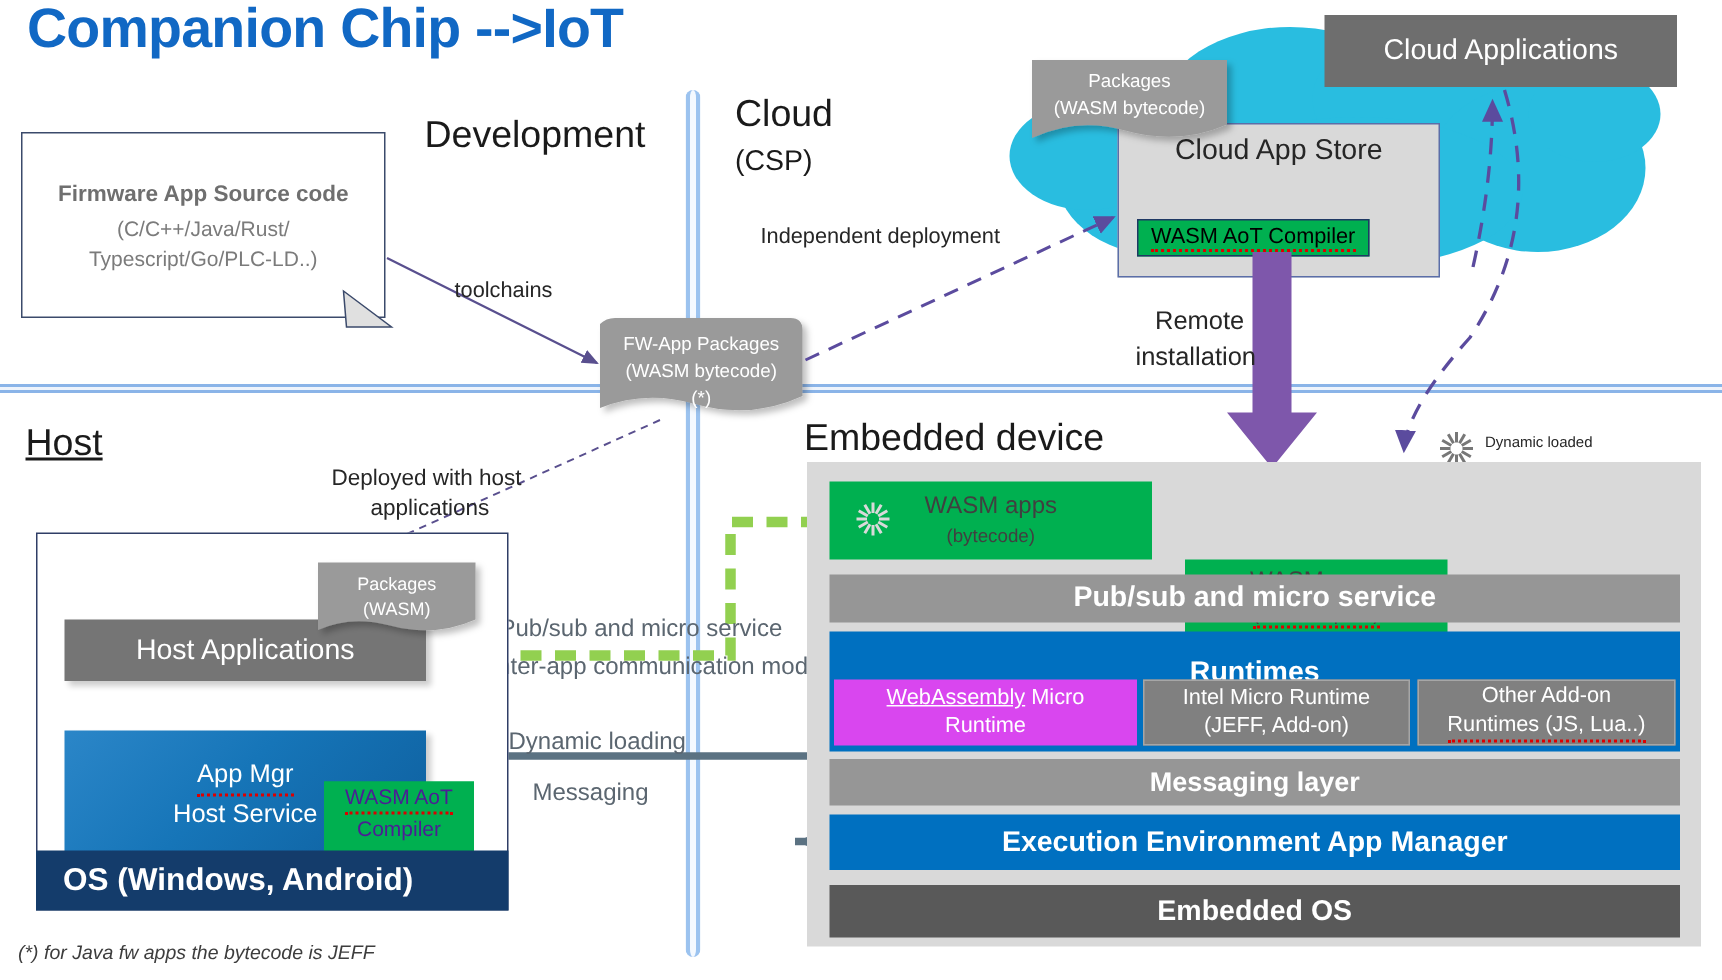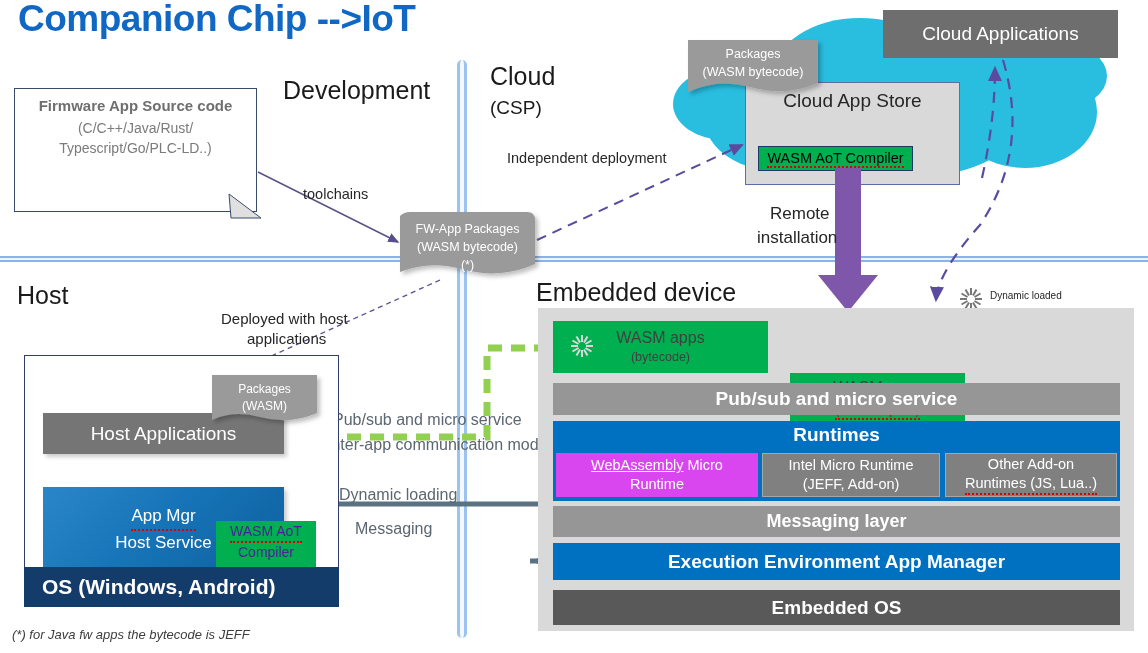--- a/index.html
+++ b/index.html
@@ -18,21 +18,21 @@
 
   
   .hdiv{left:0;top:256px;width:1148px;height:6px;
         border-top:2px solid #8ab4e8;border-bottom:2px solid #8ab4e8;background:#eef4fc;}
   .vdiv{left:457px;top:60px;width:10px;height:578px;
         border-left:3px solid #9cc3ef;border-right:3px solid #9cc3ef;background:#f4f9ff;
         border-radius:5px;}
 
   
   .fwbox{left:14px;top:88px;width:243px;height:124px;border:1px solid #3b4a6b;background:#fff;}
-  .fwbox .t1{font-size:15px;font-weight:bold;color:#6f6f6f;text-align:center;margin-top:8px;}
+  .fwbox .t1{font-size:15px;font-weight:bold;color:#6f6f6f;text-align:center;margin-top:32px;}
   .fwbox .t2{font-size:14px;color:#7b7b7b;text-align:center;line-height:1.45;margin-top:4px;}
   .fwtail{left:229px;top:194px;width:34px;height:26px;}
 
   
   .cloud{left:655px;top:8px;width:455px;height:175px;}
 
   .cloudstore{left:745px;top:82px;width:215px;height:103px;background:#d9d9d9;
               border:1px solid #5b6ea8;}
   .cloudstore .lab{font-size:19px;color:#262626;text-align:center;margin-top:7px;}
   .aot{left:758px;top:146px;width:155px;height:25px;background:#00b050;border:1px solid #1f3864;
@@ -93,21 +93,21 @@
 <div class="stage">
 
   <div class="abs title">Companion Chip --&gt;IoT</div>
 
   <div class="abs hdiv"></div>
   <div class="abs vdiv"></div>
 
   <div class="abs sect" style="left:283px;top:76px;">Development</div>
   <div class="abs sect" style="left:490px;top:62px;">Cloud</div>
   <div class="abs sect-sub" style="left:490px;top:97px;">(CSP)</div>
-  <div class="abs sect" style="left:17px;top:281px;">Host</div>
+  <div class="abs sect" style="left:17px;top:281px;text-decoration:underline;">Host</div>
   <div class="abs sect" style="left:536px;top:278px;">Embedded device</div>
 
   <svg class="abs cloud" width="455" height="175" viewBox="0 0 455 175">
     <g fill="#29bde0">
       <ellipse cx="128" cy="112" rx="78" ry="52"></ellipse>
       <ellipse cx="205" cy="66" rx="86" ry="56"></ellipse>
       <ellipse cx="300" cy="58" rx="80" ry="50"></ellipse>
       <ellipse cx="370" cy="104" rx="72" ry="56"></ellipse>
       <ellipse cx="250" cy="120" rx="110" ry="50"></ellipse>
       <ellipse cx="70" cy="96" rx="52" ry="36"></ellipse>
@@ -343,21 +343,21 @@
     </div>
     <div class="txt" style="padding-left:18px;">
       <div class="n1">Other apps</div>
       <div class="n2 wavy" style="display:inline-block;">(JEFF, JS, Lua...)</div>
     </div>
   </div>
 
   <div class="abs bar-gray" style="left:553px;top:383px;width:567px;height:32px;font-size:19px;display:flex;align-items:center;justify-content:center;">Pub/sub and micro service</div>
 
   <div class="abs bar-blue" style="left:553px;top:421px;width:567px;height:80px;">
-    <div style="text-align:center;font-size:19px;padding-top:3px;">Runtimes</div>
+    <div style="text-align:center;font-size:19px;padding-top:17px;">Runtimes</div>
   </div>
   <div class="abs rtbox rt-green" style="left:556px;top:453px;width:202px;">
     <div>
       <span class="ul">WebAssembly</span>
       <span> Micro</span><br>
       <span>Runtime</span>
     </div>
   </div>
   <div class="abs rtbox rt-gray" style="left:945px;top:453px;width:172px;">
     <div>

